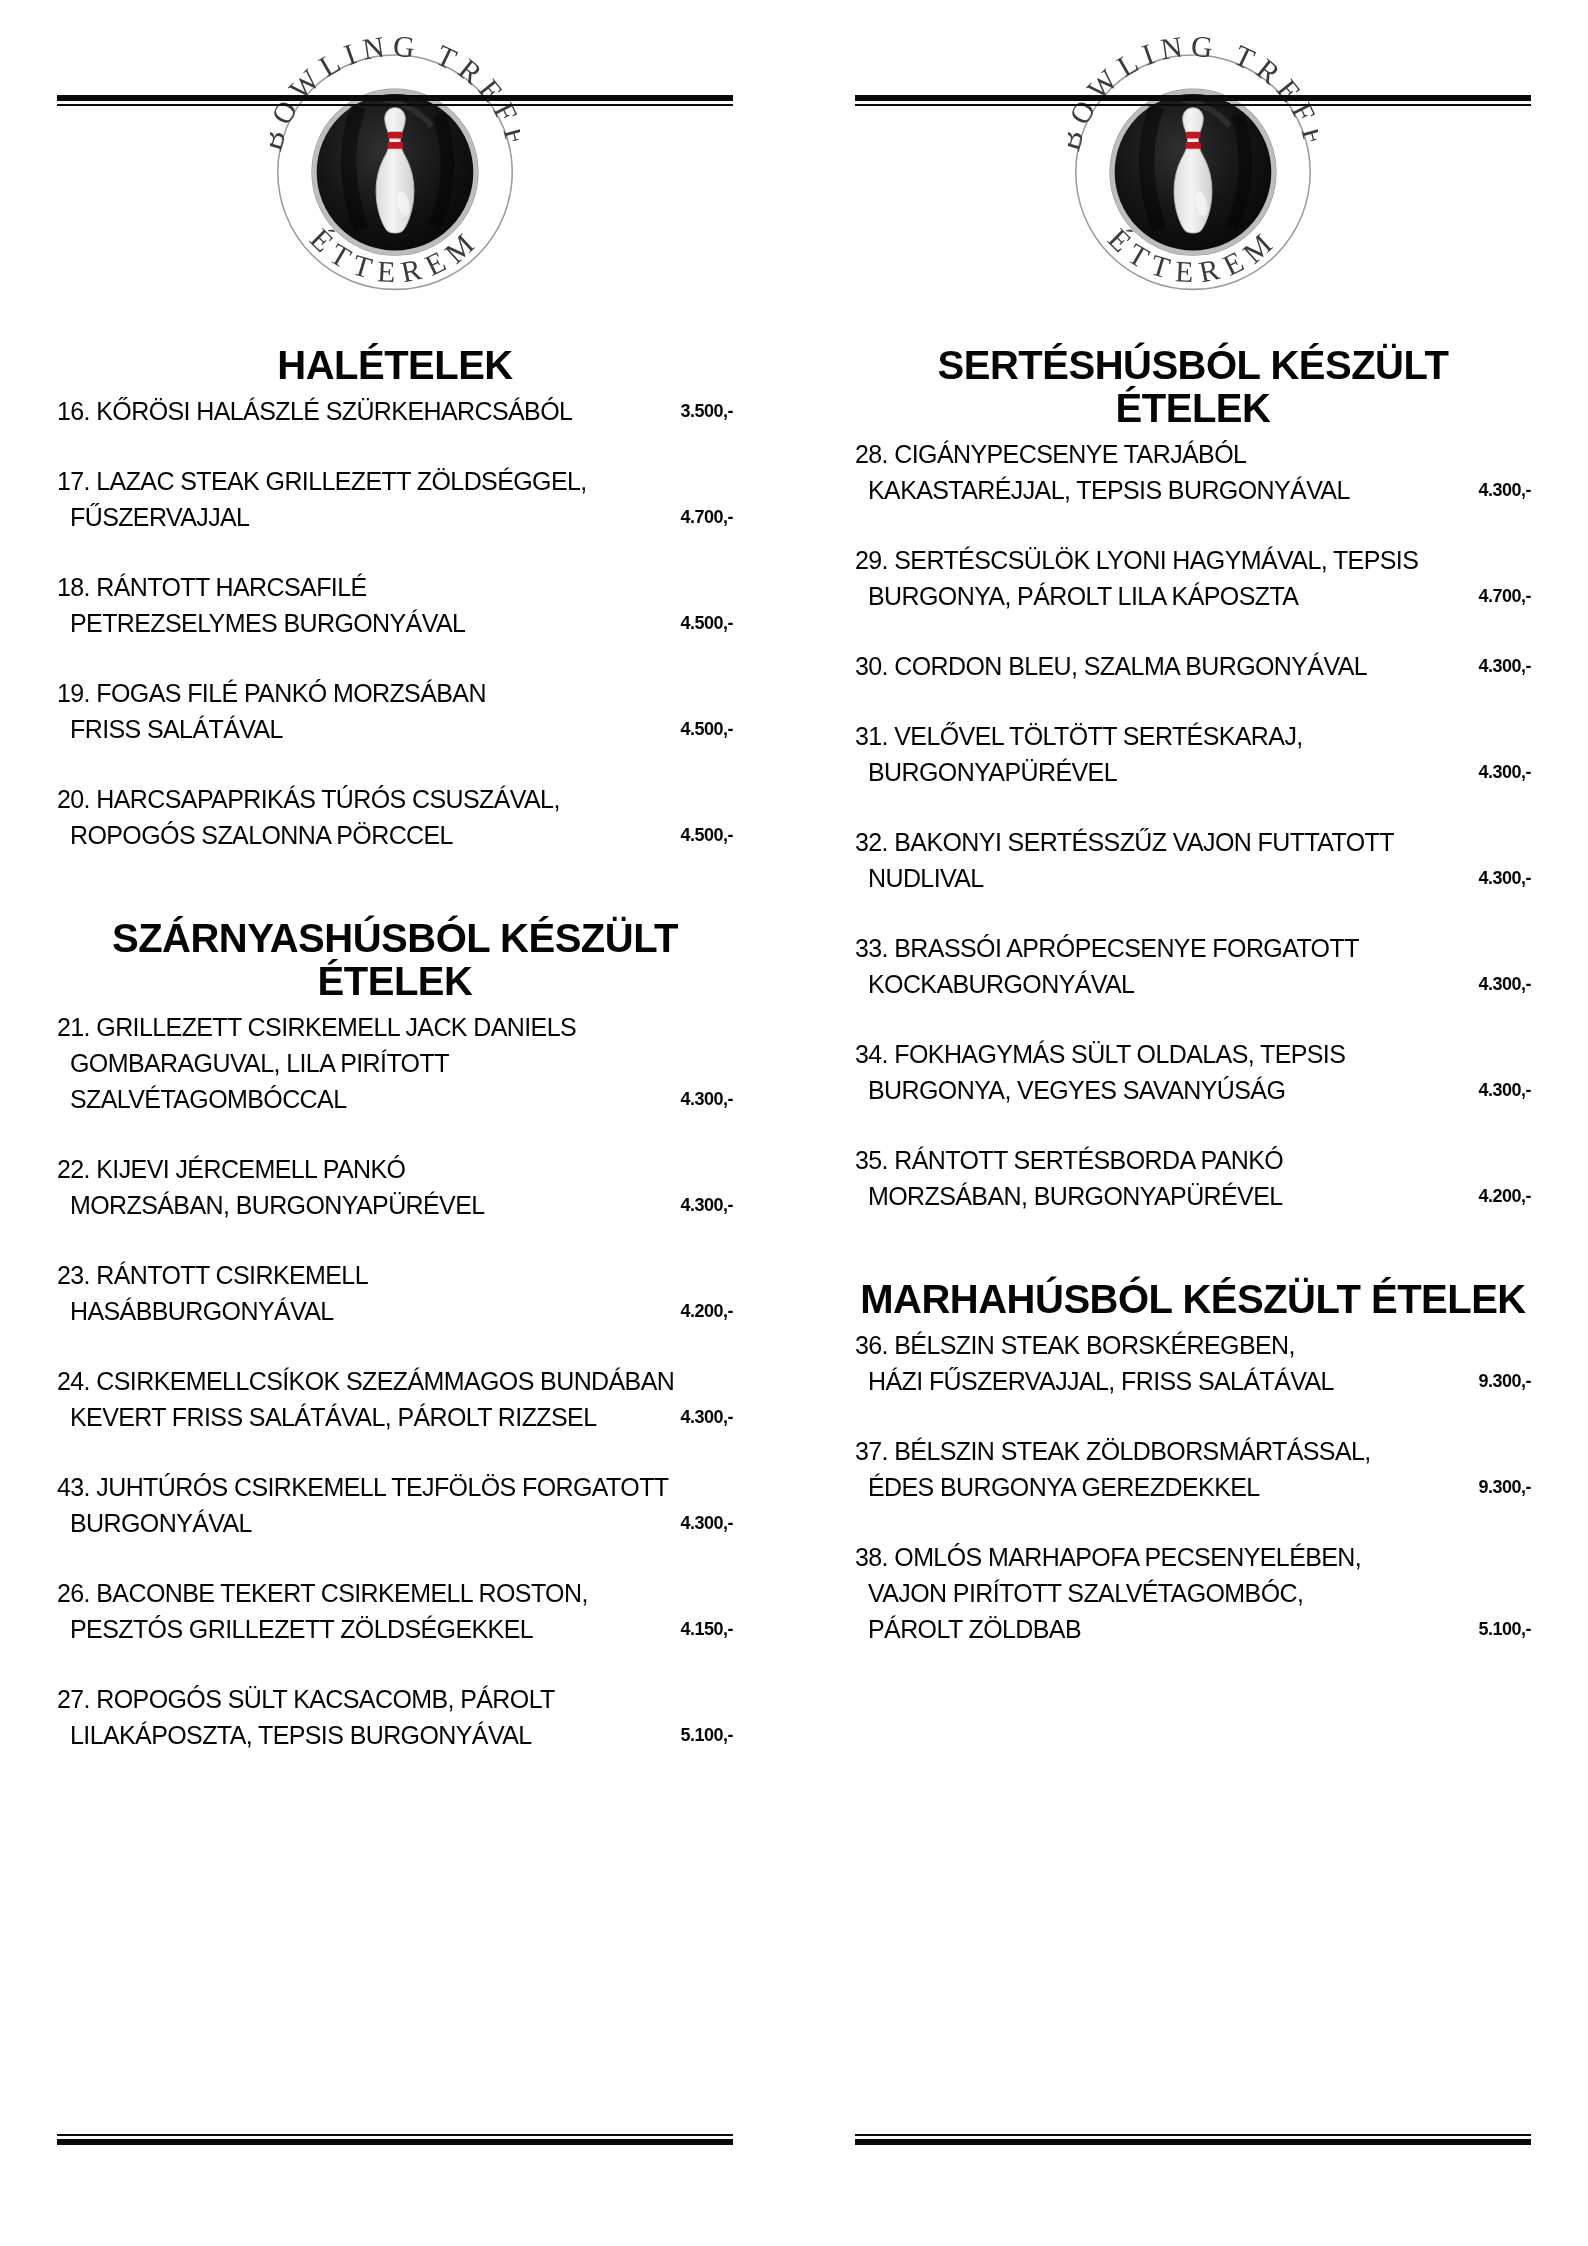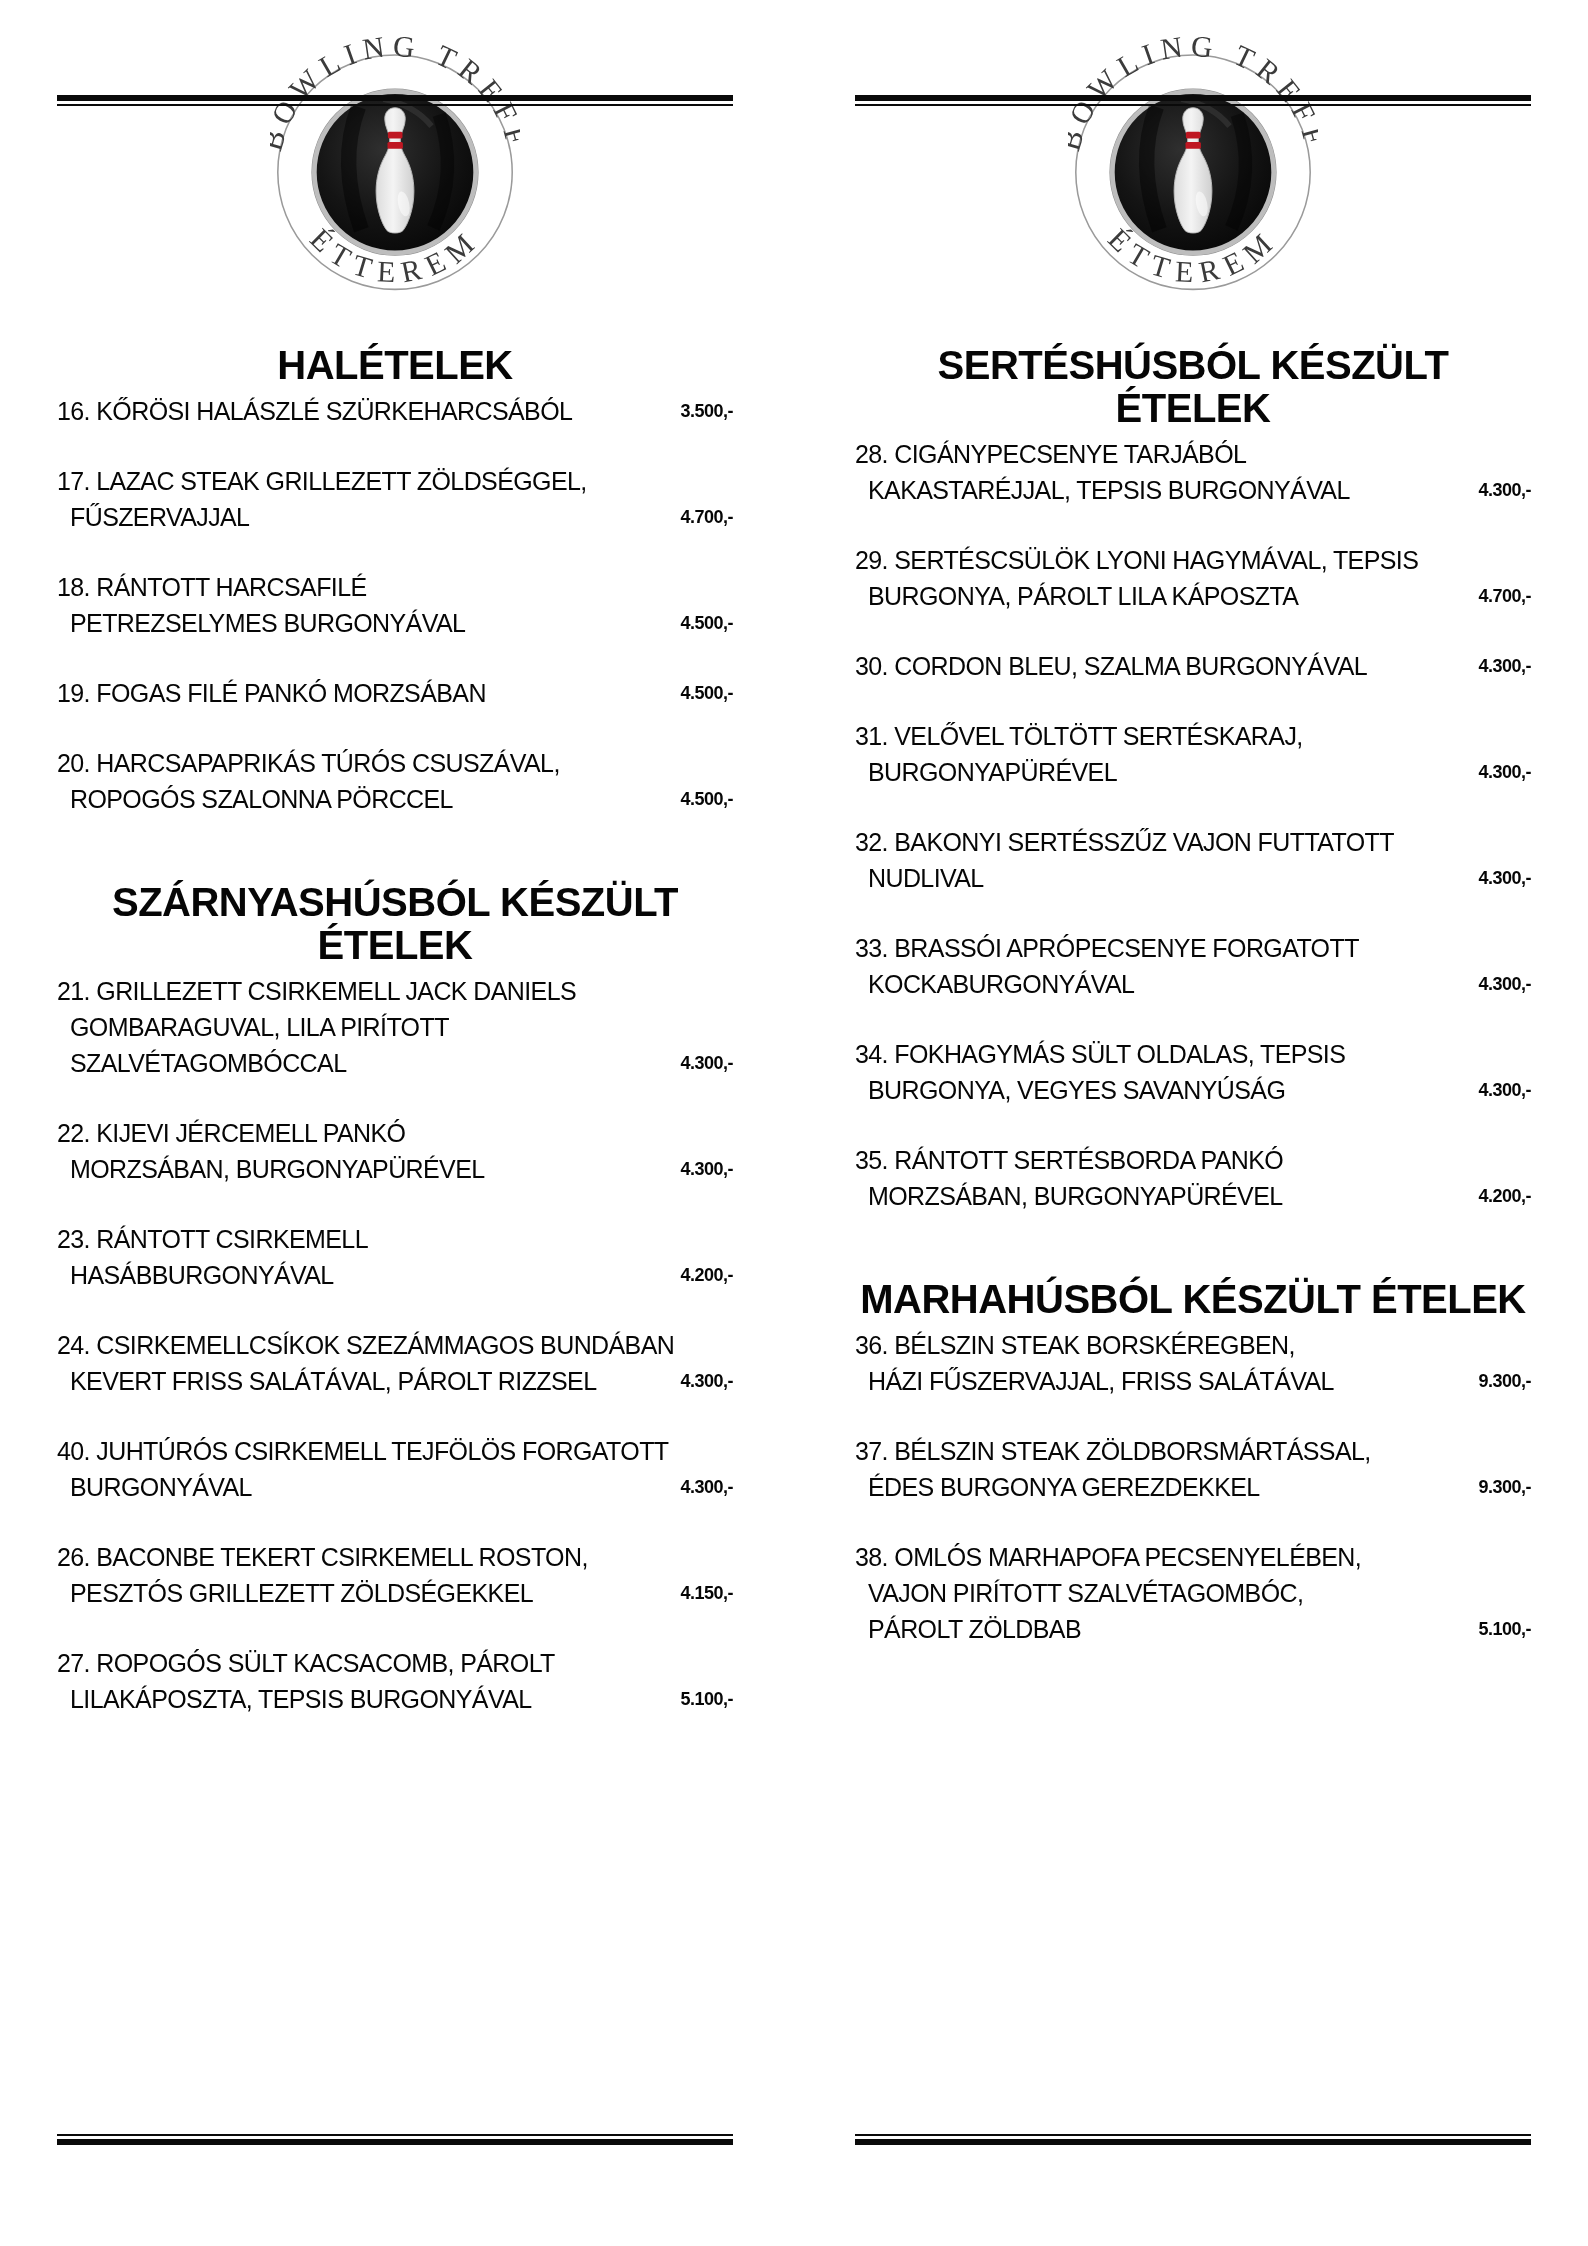--- a/index.html
+++ b/index.html
@@ -113,20 +113,21 @@
           <div class="item">
             <div class="lines">
               <div class="line">18. RÁNTOTT HARCSAFILÉ</div>
               <div class="line cont">PETREZSELYMES BURGONYÁVAL</div>
             </div>
             <div class="price">4.500,-</div>
           </div>
           <div class="item">
             <div class="lines">
               <div class="line">19. FOGAS FILÉ PANKÓ MORZSÁBAN</div>
+              <div class="line cont">FRISS SALÁTÁVAL</div>
             </div>
             <div class="price">4.500,-</div>
           </div>
           <div class="item">
             <div class="lines">
               <div class="line">20. HARCSAPAPRIKÁS TÚRÓS CSUSZÁVAL,</div>
               <div class="line cont">ROPOGÓS SZALONNA PÖRCCEL</div>
             </div>
             <div class="price">4.500,-</div>
           </div>
@@ -157,21 +158,21 @@
           </div>
           <div class="item">
             <div class="lines">
               <div class="line">24. CSIRKEMELLCSÍKOK SZEZÁMMAGOS BUNDÁBAN</div>
               <div class="line cont">KEVERT FRISS SALÁTÁVAL, PÁROLT RIZZSEL</div>
             </div>
             <div class="price">4.300,-</div>
           </div>
           <div class="item">
             <div class="lines">
-              <div class="line">40. JUHTÚRÓS CSIRKEMELL TEJFÖLÖS FORGATOTT</div>
+              <div class="line">43. JUHTÚRÓS CSIRKEMELL TEJFÖLÖS FORGATOTT</div>
               <div class="line cont">BURGONYÁVAL</div>
             </div>
             <div class="price">4.300,-</div>
           </div>
           <div class="item">
             <div class="lines">
               <div class="line">26. BACONBE TEKERT CSIRKEMELL ROSTON,</div>
               <div class="line cont">PESZTÓS GRILLEZETT ZÖLDSÉGEKKEL</div>
             </div>
             <div class="price">4.150,-</div>

